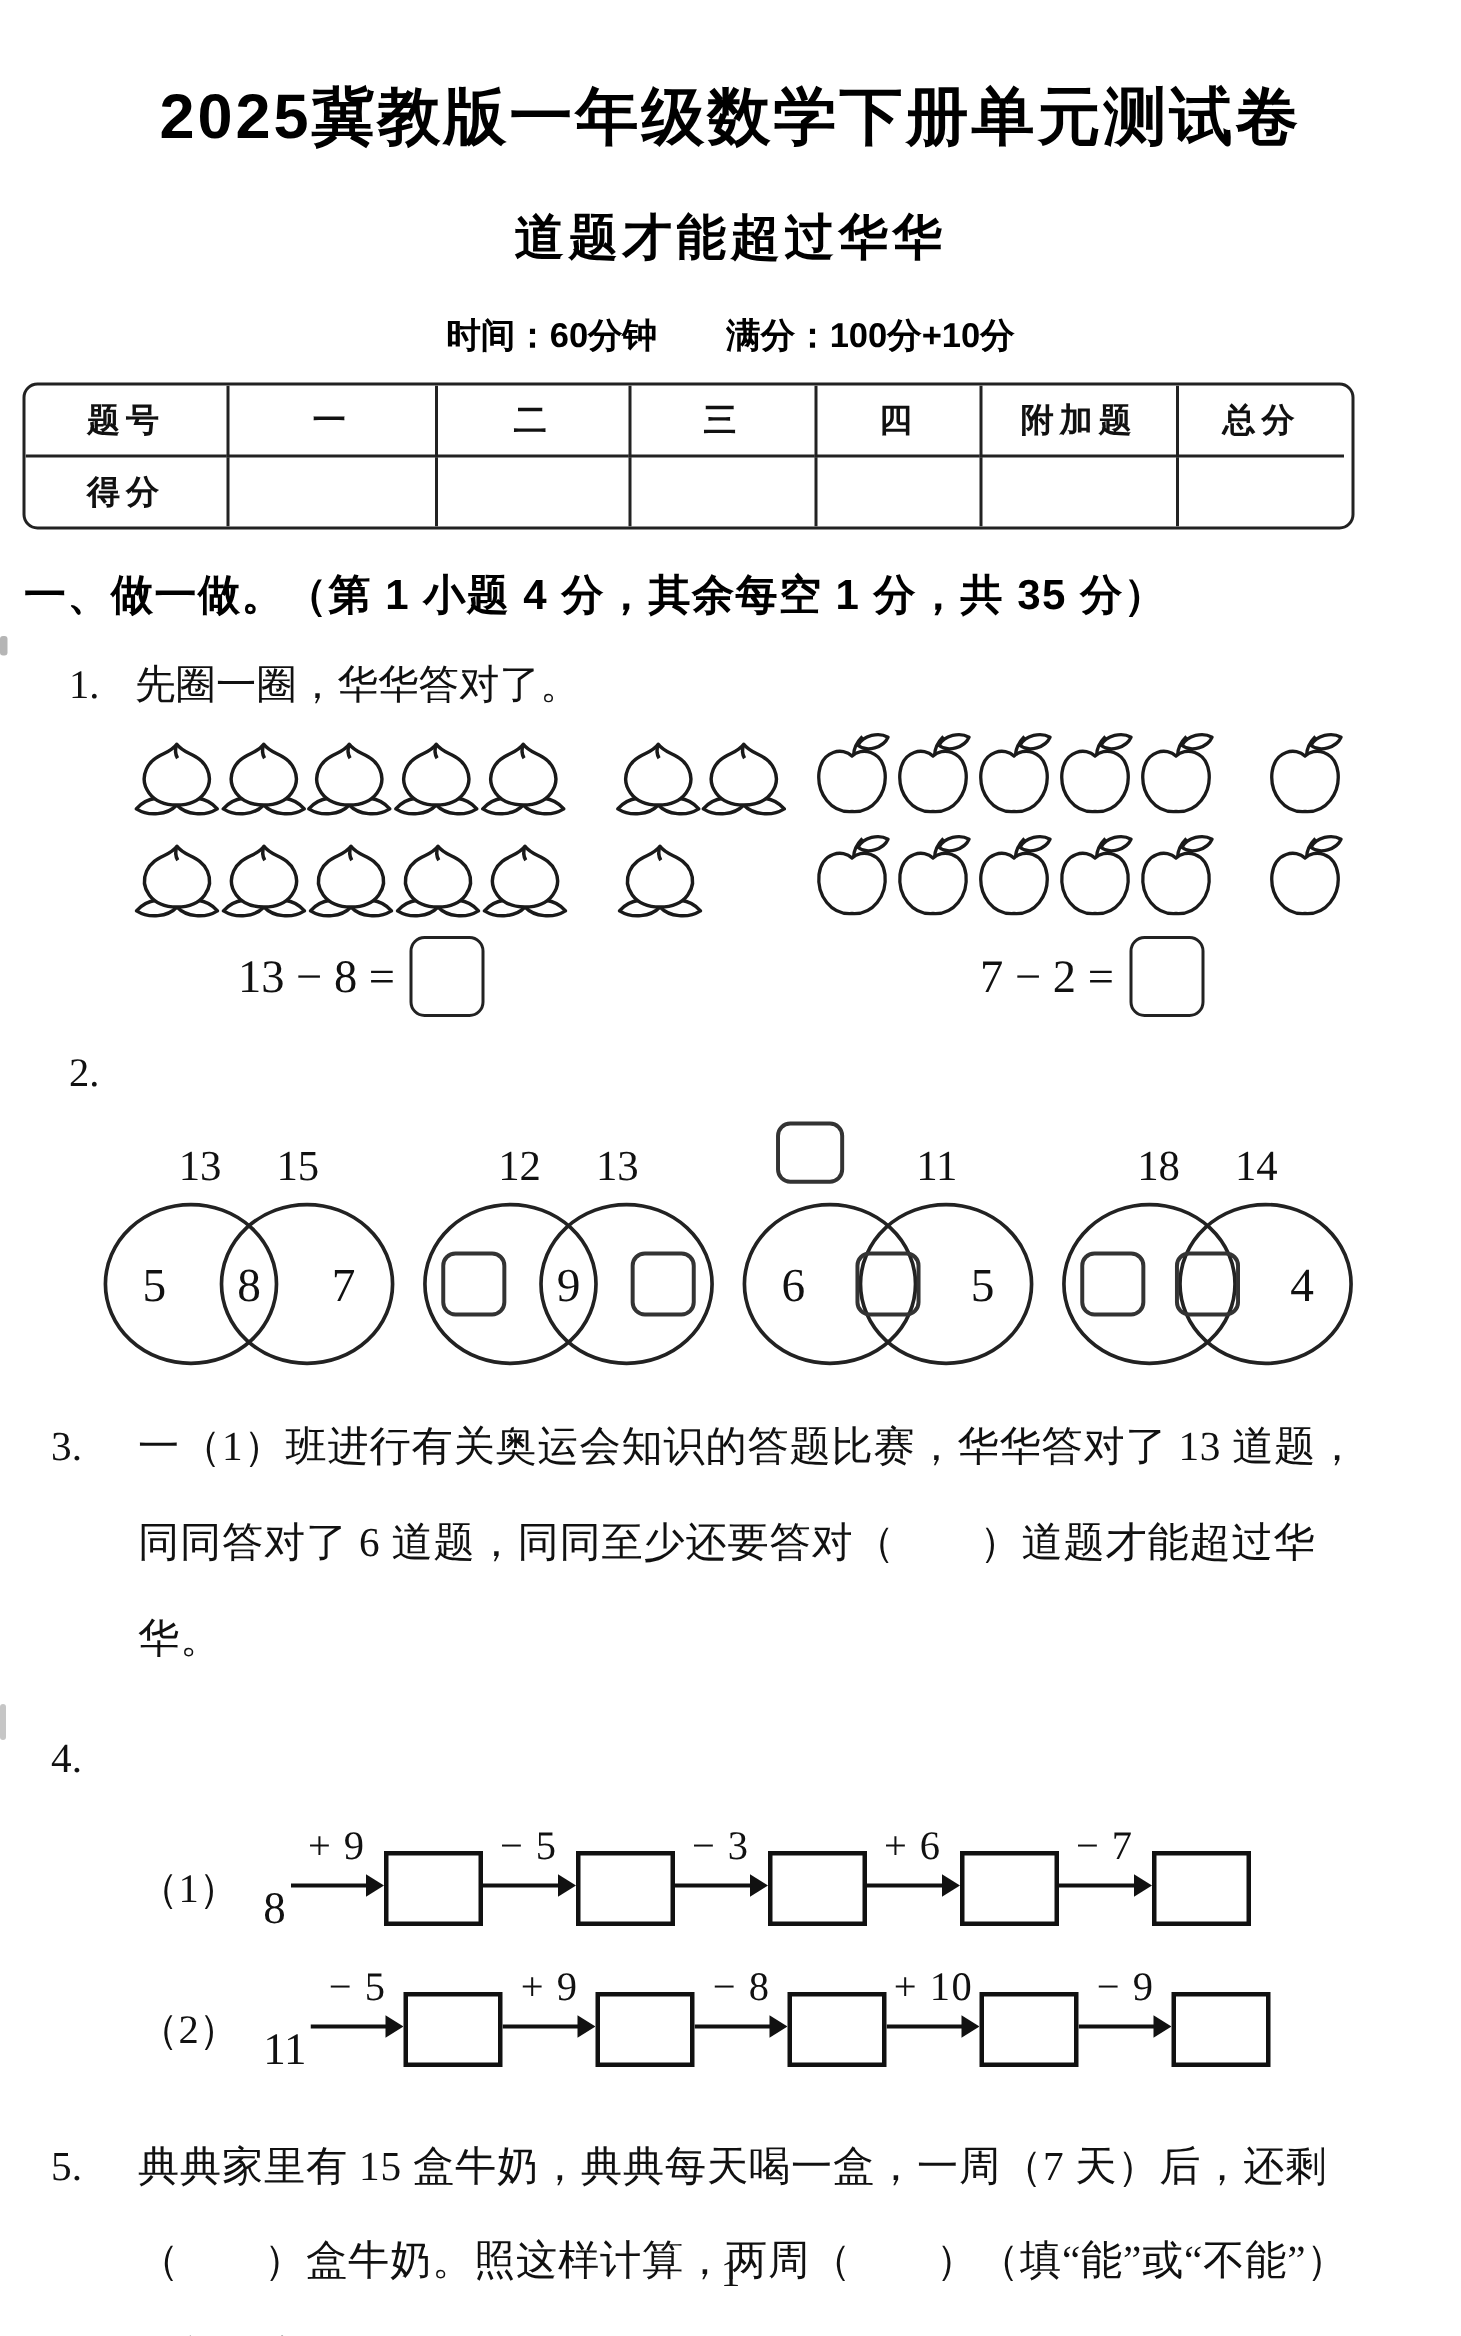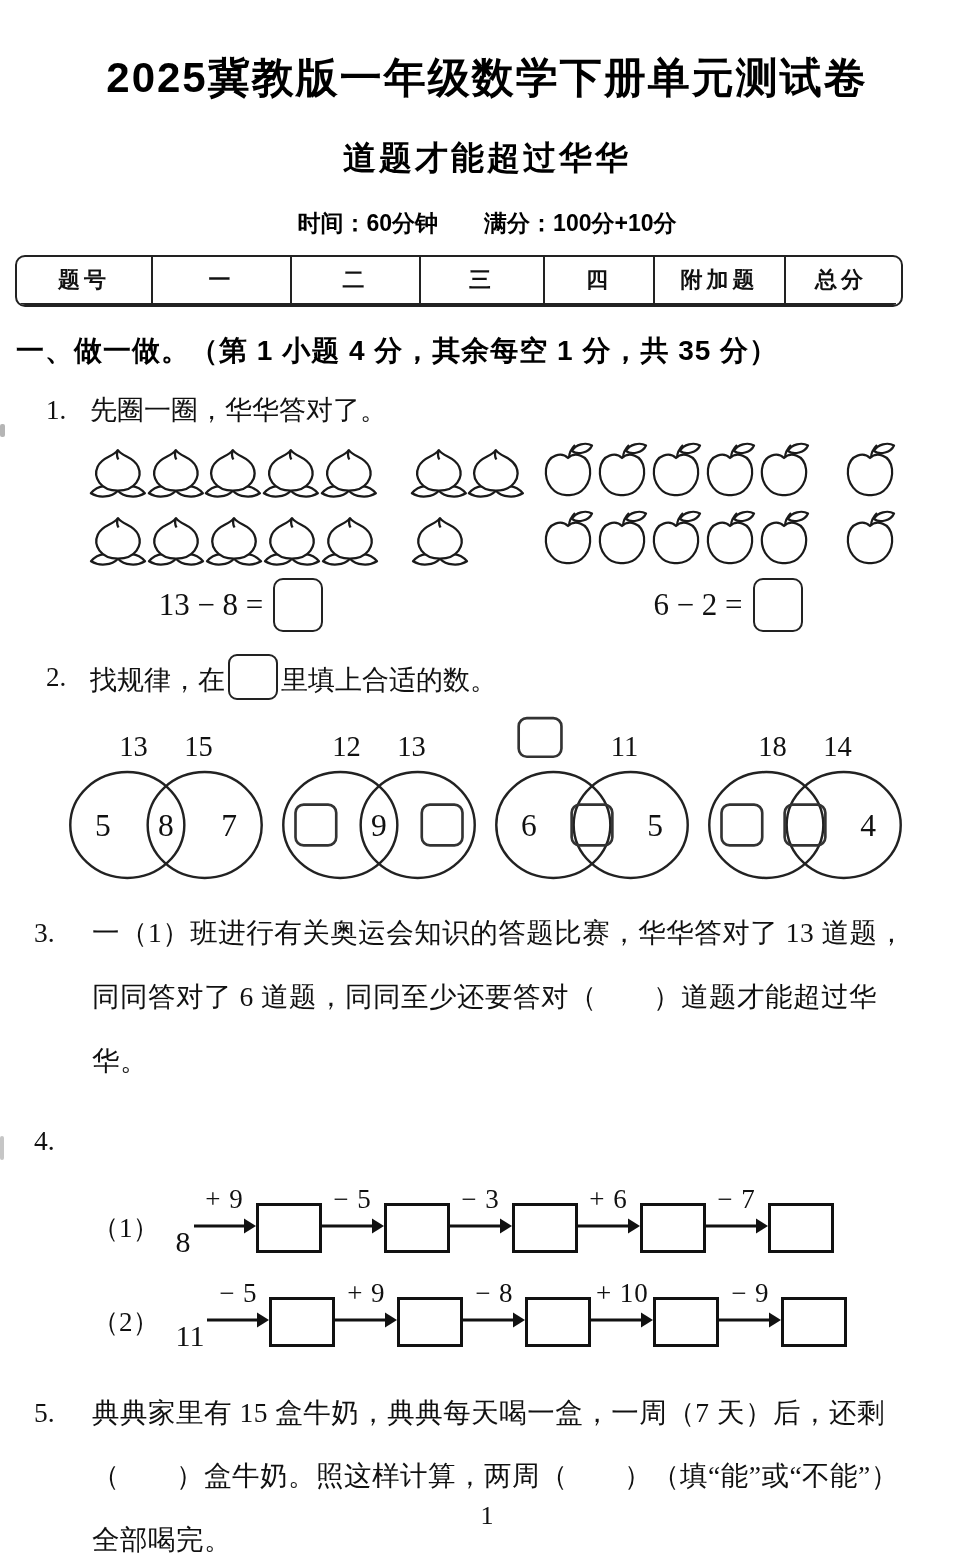--- a/index.html
+++ b/index.html
@@ -120,20 +120,29 @@
 <div class="score-table">
     <div class="st-row first">
       <div class="st-cell">题号</div>
       <div class="st-cell">一</div>
       <div class="st-cell">二</div>
       <div class="st-cell">三</div>
       <div class="st-cell">四</div>
       <div class="st-cell">附加题</div>
       <div class="st-cell">总分</div>
     </div>
+    <div class="st-row">
+      <div class="st-cell">得分</div>
+      <div class="st-cell"></div>
+      <div class="st-cell"></div>
+      <div class="st-cell"></div>
+      <div class="st-cell"></div>
+      <div class="st-cell"></div>
+      <div class="st-cell"></div>
+    </div>
   </div>
 
 <div class="section-heading">一、做一做。（第 1 小题 4 分，其余每空 1 分，共 35 分）</div>
 
 <div class="q-line">
   <span class="q-num">1.</span>
   <span>先圈一圈，华华答对了。</span>
 </div>
 <div class="q1-visual">
   <div class="fruit-group peaches">
@@ -228,29 +237,28 @@
           <svg class="fruit apple" viewBox="0 0 52 58">
             <use href="#apple-icon"></use>
           </svg>
           <span class="fruit-gap"></span>
           <svg class="fruit apple" viewBox="0 0 52 58">
             <use href="#apple-icon"></use>
           </svg>
         </div>
       </div>
     <div class="eq-row">
-      <span>6 − 2 =</span>
+      <span>7 − 2 =</span>
       <span class="eq-box"></span>
     </div>
   </div>
 </div>
 
 <div class="q-line">
   <span class="q-num">2.</span>
-  <span><span>找规律，在</span><span class="inline-box"></span><span>里填上合适的数。</span></span>
 </div>
 <div class="venn-row">
     <svg class="venn" viewBox="0 0 200 164">
       <ellipse cx="62" cy="109" rx="56" ry="52" class="venn-circle"></ellipse>
       <ellipse cx="138" cy="109" rx="56" ry="52" class="venn-circle"></ellipse>
       <text x="68" y="41" class="venn-label">13</text>
       <text x="132" y="41" class="venn-label">15</text>
       <text x="38" y="120" class="venn-cell">5</text>
       <text x="100" y="120" class="venn-cell">8</text>
       <text x="162" y="120" class="venn-cell">7</text>

